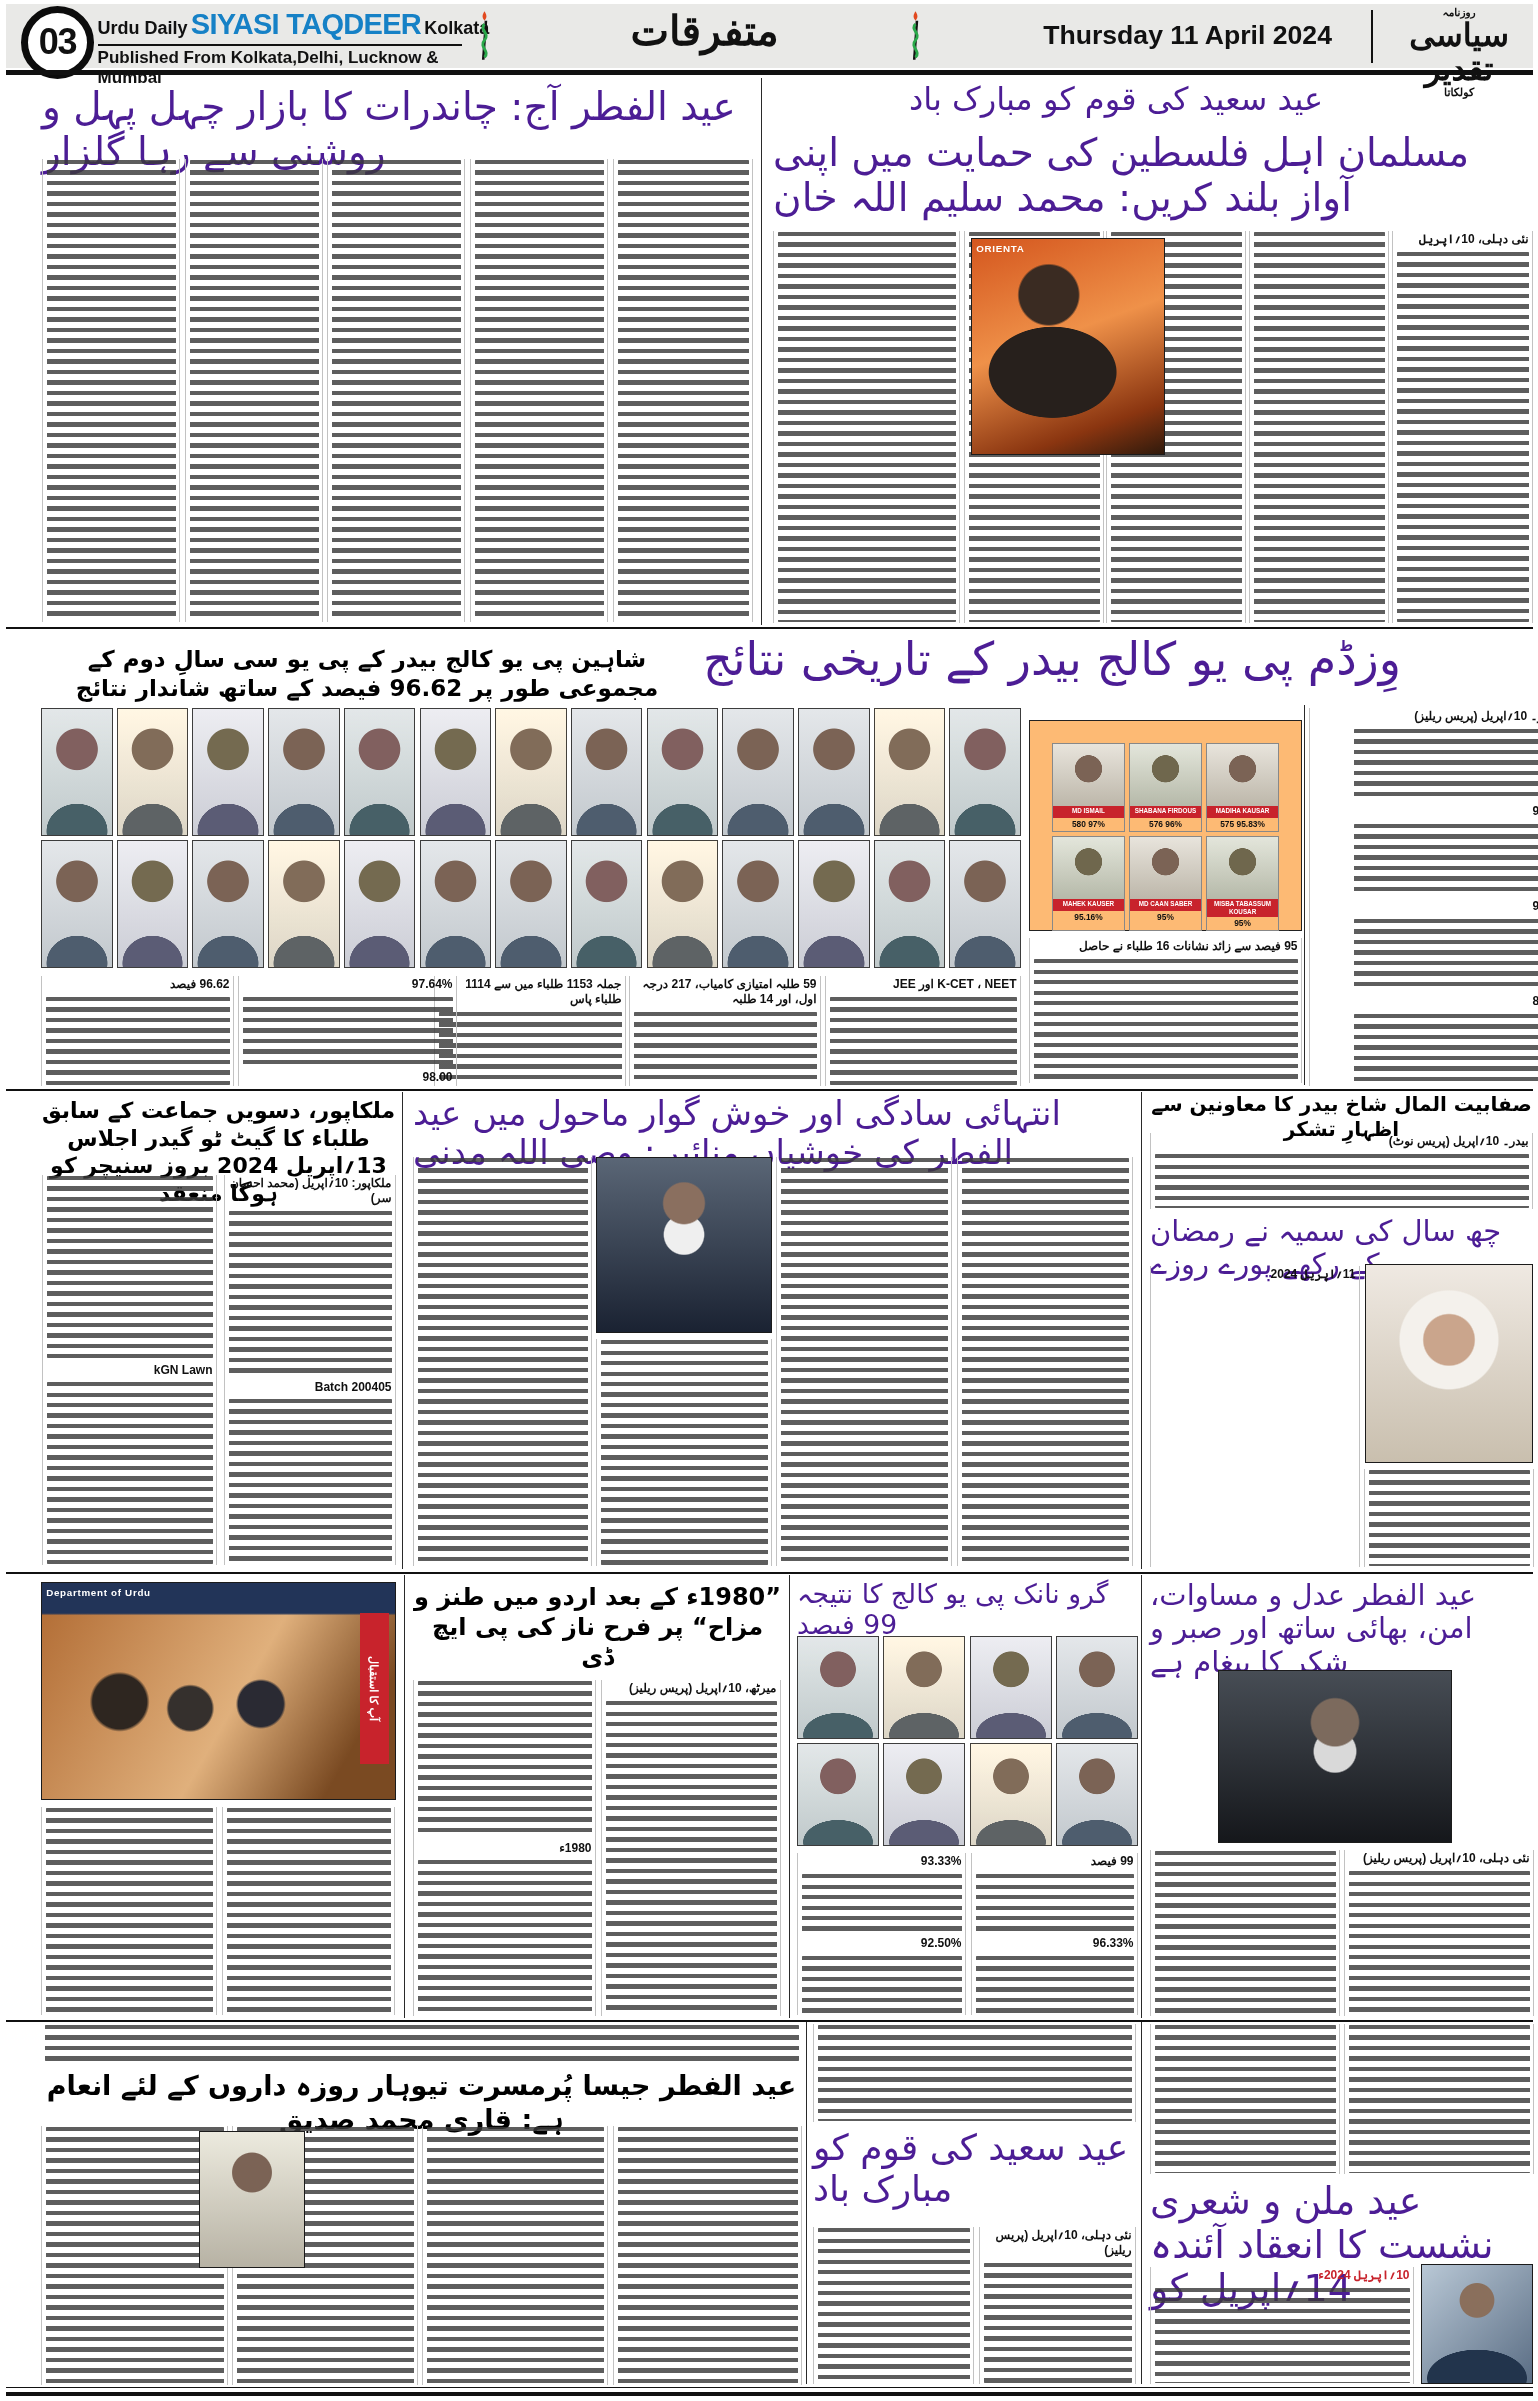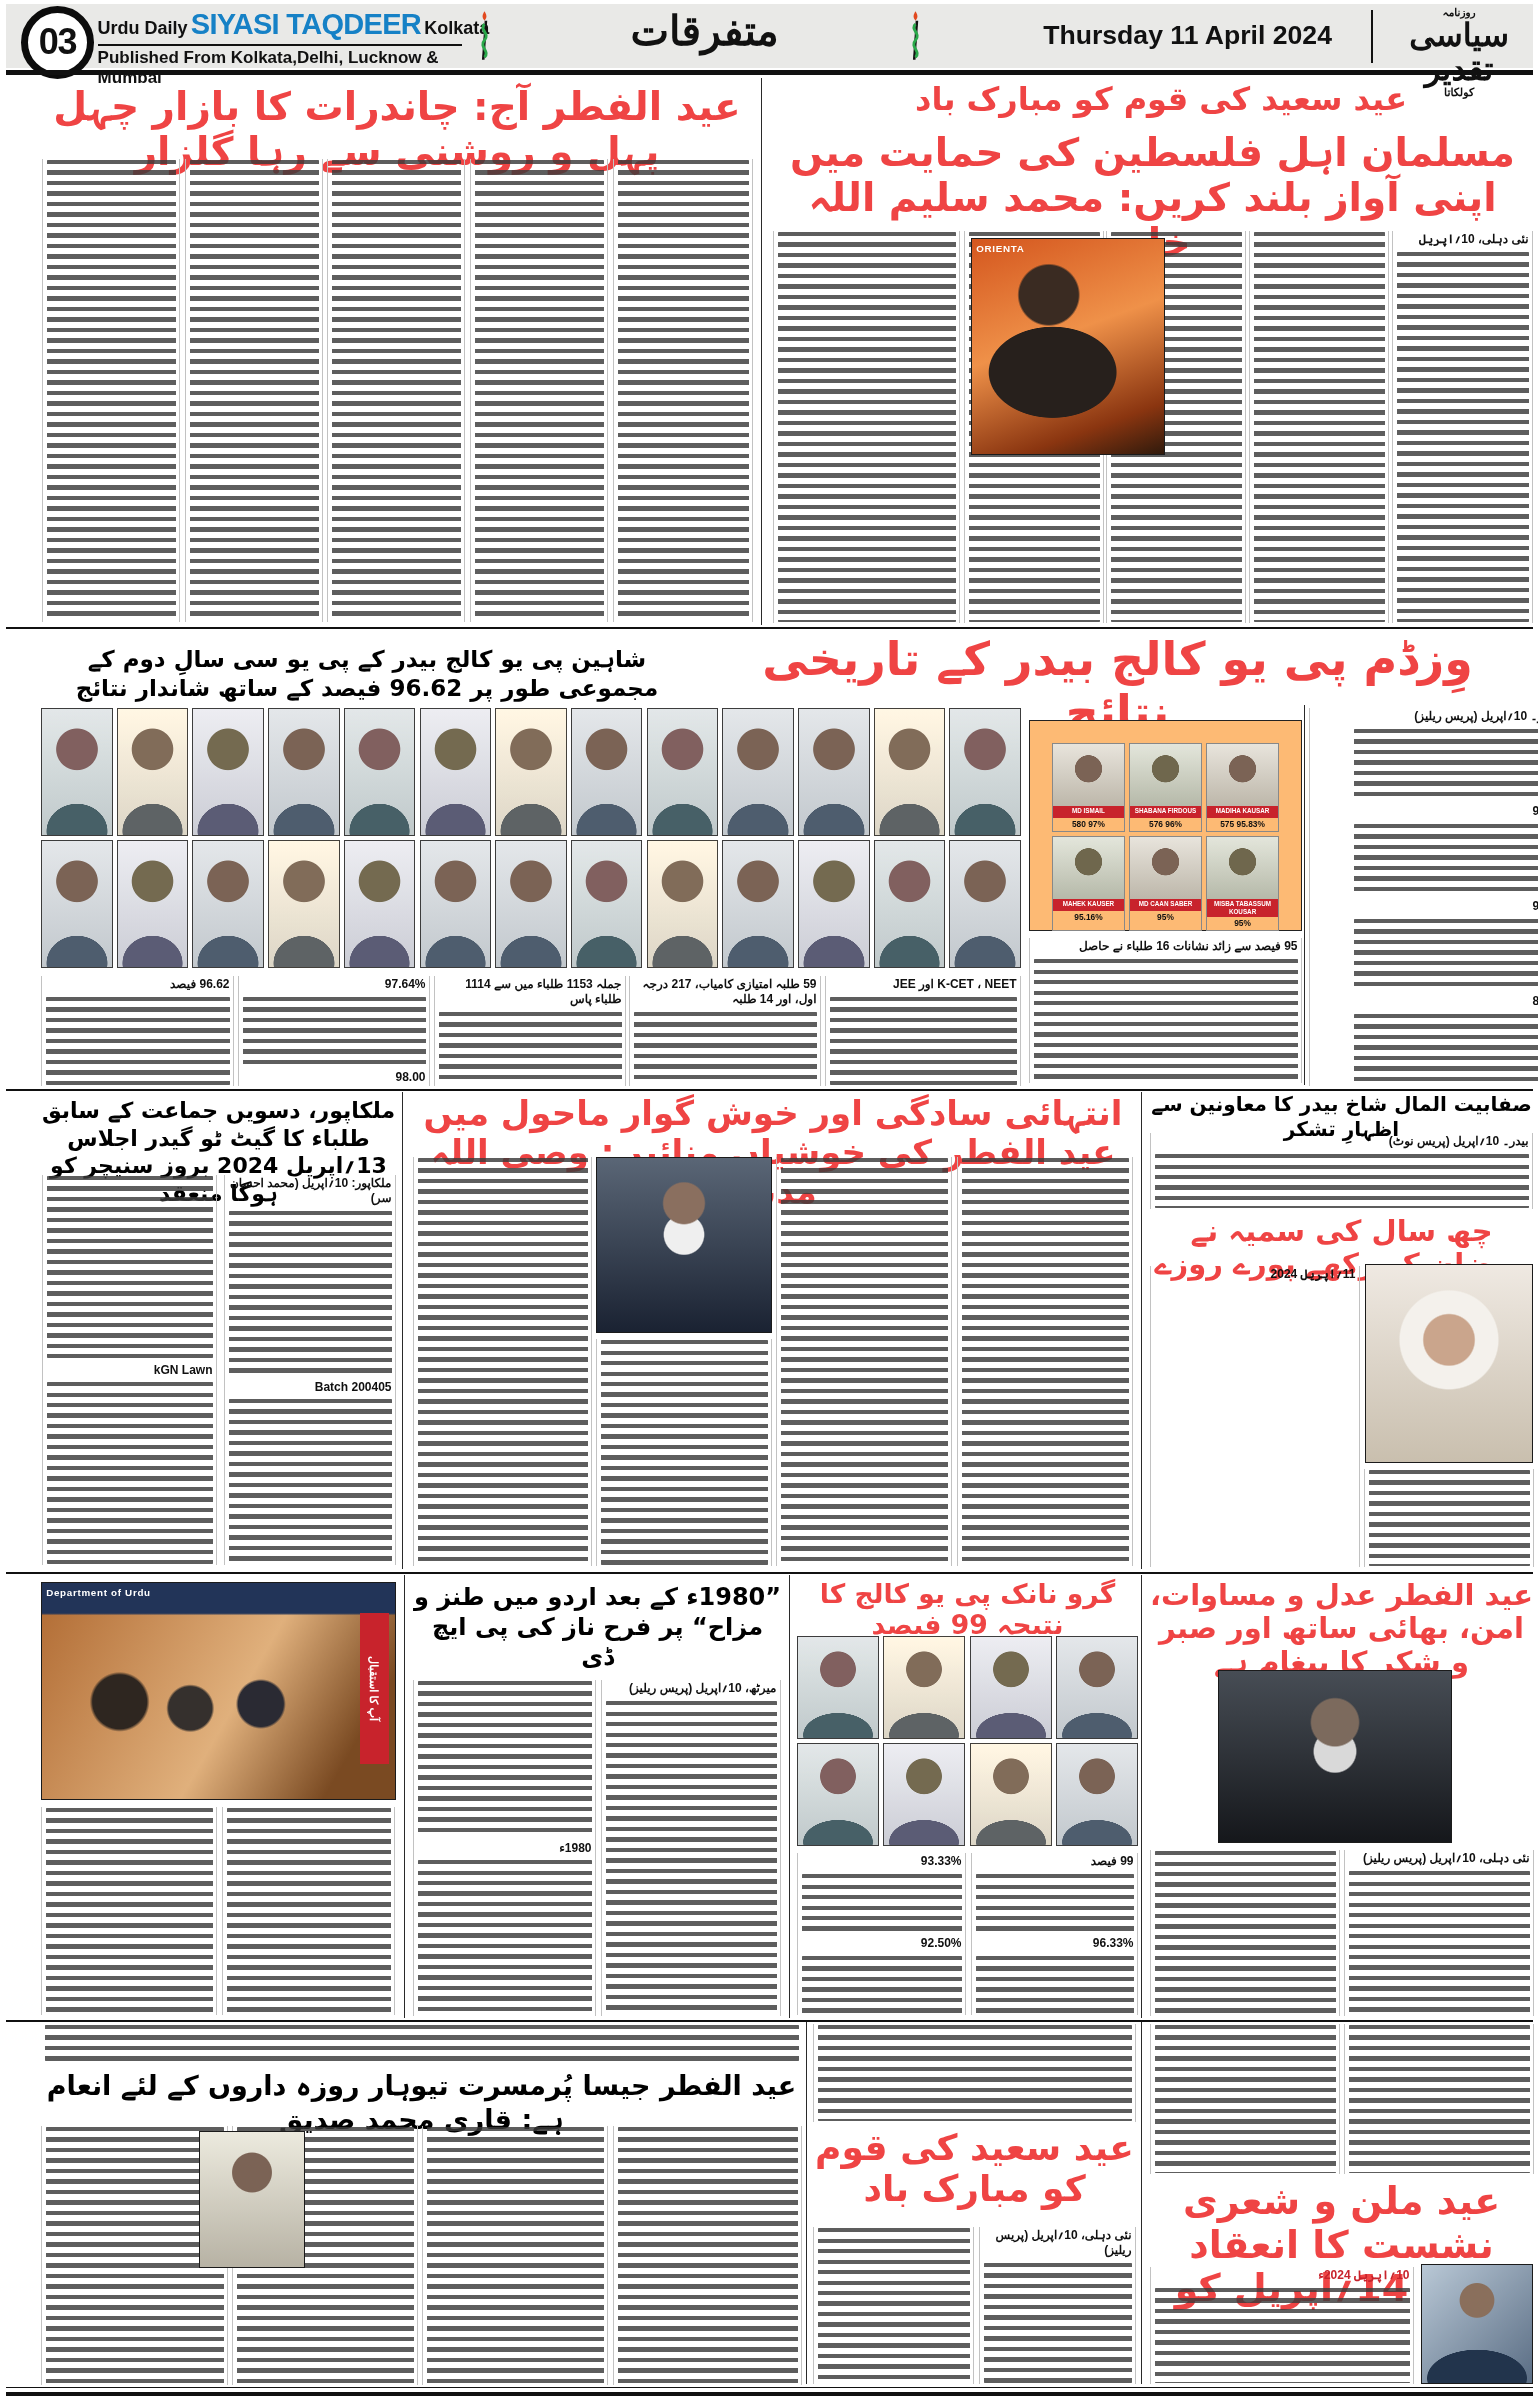--- a/index.html
+++ b/index.html
@@ -22,21 +22,21 @@
          font-size:26.6px;font-weight:bold;}
   .mastbar{position:absolute;left:1365px;top:5.6px;width:2.8px;height:53px;background:#111;}
   .masthead{position:absolute;left:1375px;top:1.4px;width:157px;text-align:center;direction:rtl;}
   .m-top{font-size:10.5px;font-weight:bold;}
   .m-main{font-size:32px;font-weight:bold;line-height:34px;}
   .m-city{font-size:11px;font-weight:bold;}
   
   .hrule{position:absolute;left:5.6px;width:1527px;background:#111;}
   .vdiv{position:absolute;width:1.4px;background:#2a2a2a;}
   
-  .cal{position:absolute;direction:rtl;text-align:center;font-weight:bold;color:#ef4444;
+  .cal{position:absolute;direction:rtl;text-align:left;font-weight:normal;color:#4c1d95;
        font-family:"DejaVu Sans",sans-serif;line-height:1.15;}
   .bold-head{position:absolute;direction:rtl;text-align:center;font-weight:bold;color:#000;
        font-family:"DejaVu Sans",sans-serif;line-height:1.25;}
   
   .col{position:absolute;display:flex;flex-direction:column;gap:4.9px;padding:1.4px 3.5px;
        border-right:0.7px solid #c2c2c2;border-left:0.7px solid #c2c2c2;box-sizing:border-box;}
   .greek{flex:1;background:repeating-linear-gradient(#3a3a3a 0 4.2px,transparent 4.2px 10.5px);
          opacity:.82;border-radius:0.7px;}
   .snip{direction:rtl;text-align:right;font-size:12px;font-weight:bold;color:#101010;line-height:14.7px;}
   .snip.red{color:#c8232c;}
@@ -267,21 +267,21 @@
     <div class="greek"></div>
   </div>
   <div class="col" style="left:629px;top:976px;width:192px;height:110px;">
     <div class="snip">59 طلبہ امتیازی کامیاب، 217 درجہ اول، اور 14 طلبہ</div>
     <div class="greek"></div>
   </div>
   <div class="col" style="left:434px;top:976px;width:192px;height:110px;">
     <div class="snip">جملہ 1153 طلباء میں سے 1114 طلباء پاس</div>
     <div class="greek"></div>
   </div>
-  <div class="col" style="left:238px;top:976px;width:192px;height:110px;">
+  <div class="col" style="left:238px;top:976px;width:219px;height:110px;">
     <div class="snip">97.64%</div>
     <div class="greek"></div>
     <div class="snip">98.00</div>
   </div>
   <div class="col" style="left:41px;top:976px;width:193px;height:110px;">
     <div class="snip">96.62 فیصد</div>
     <div class="greek"></div>
   </div>
 
   <div class="hrule" style="top:1089px;height:2.1px;"></div>

